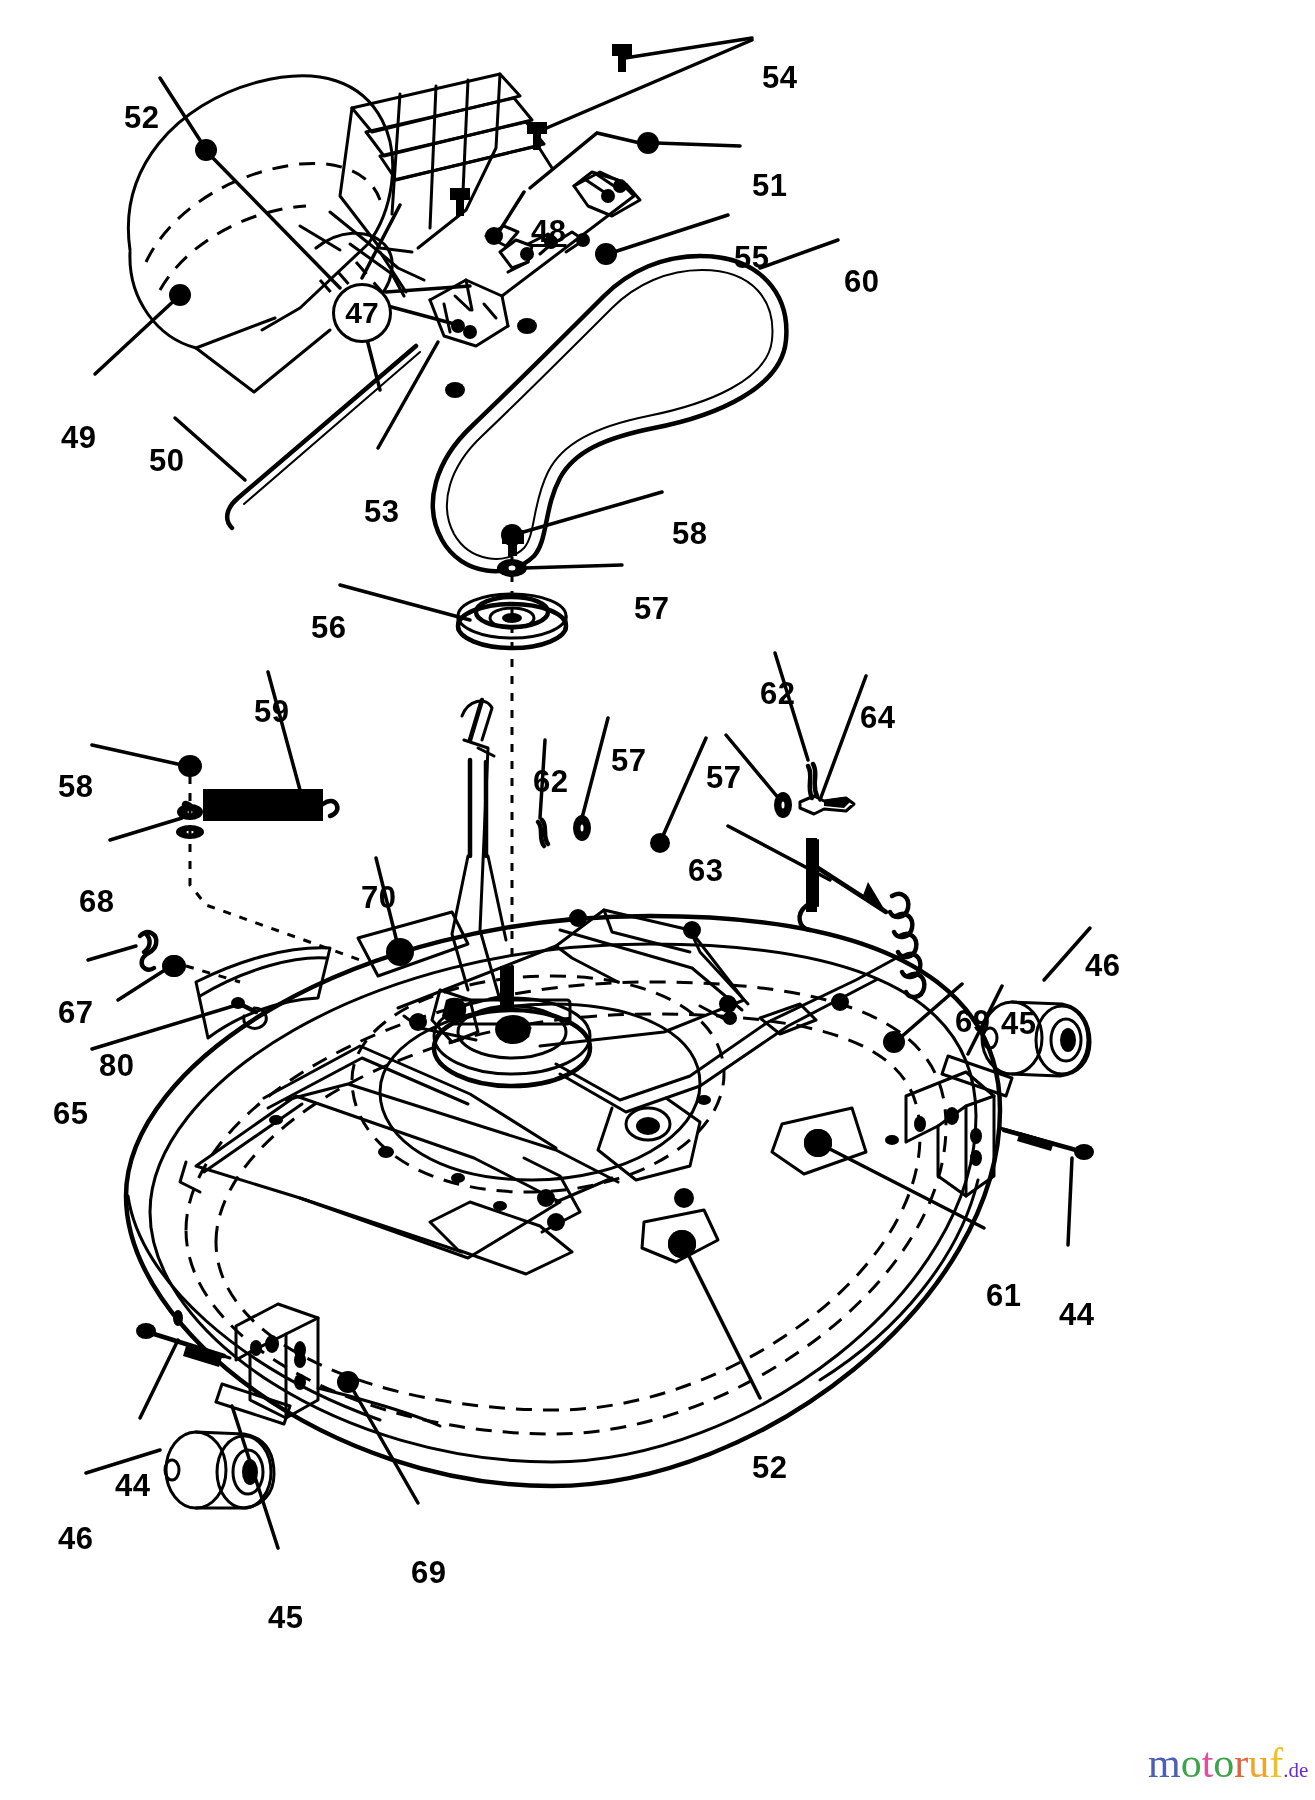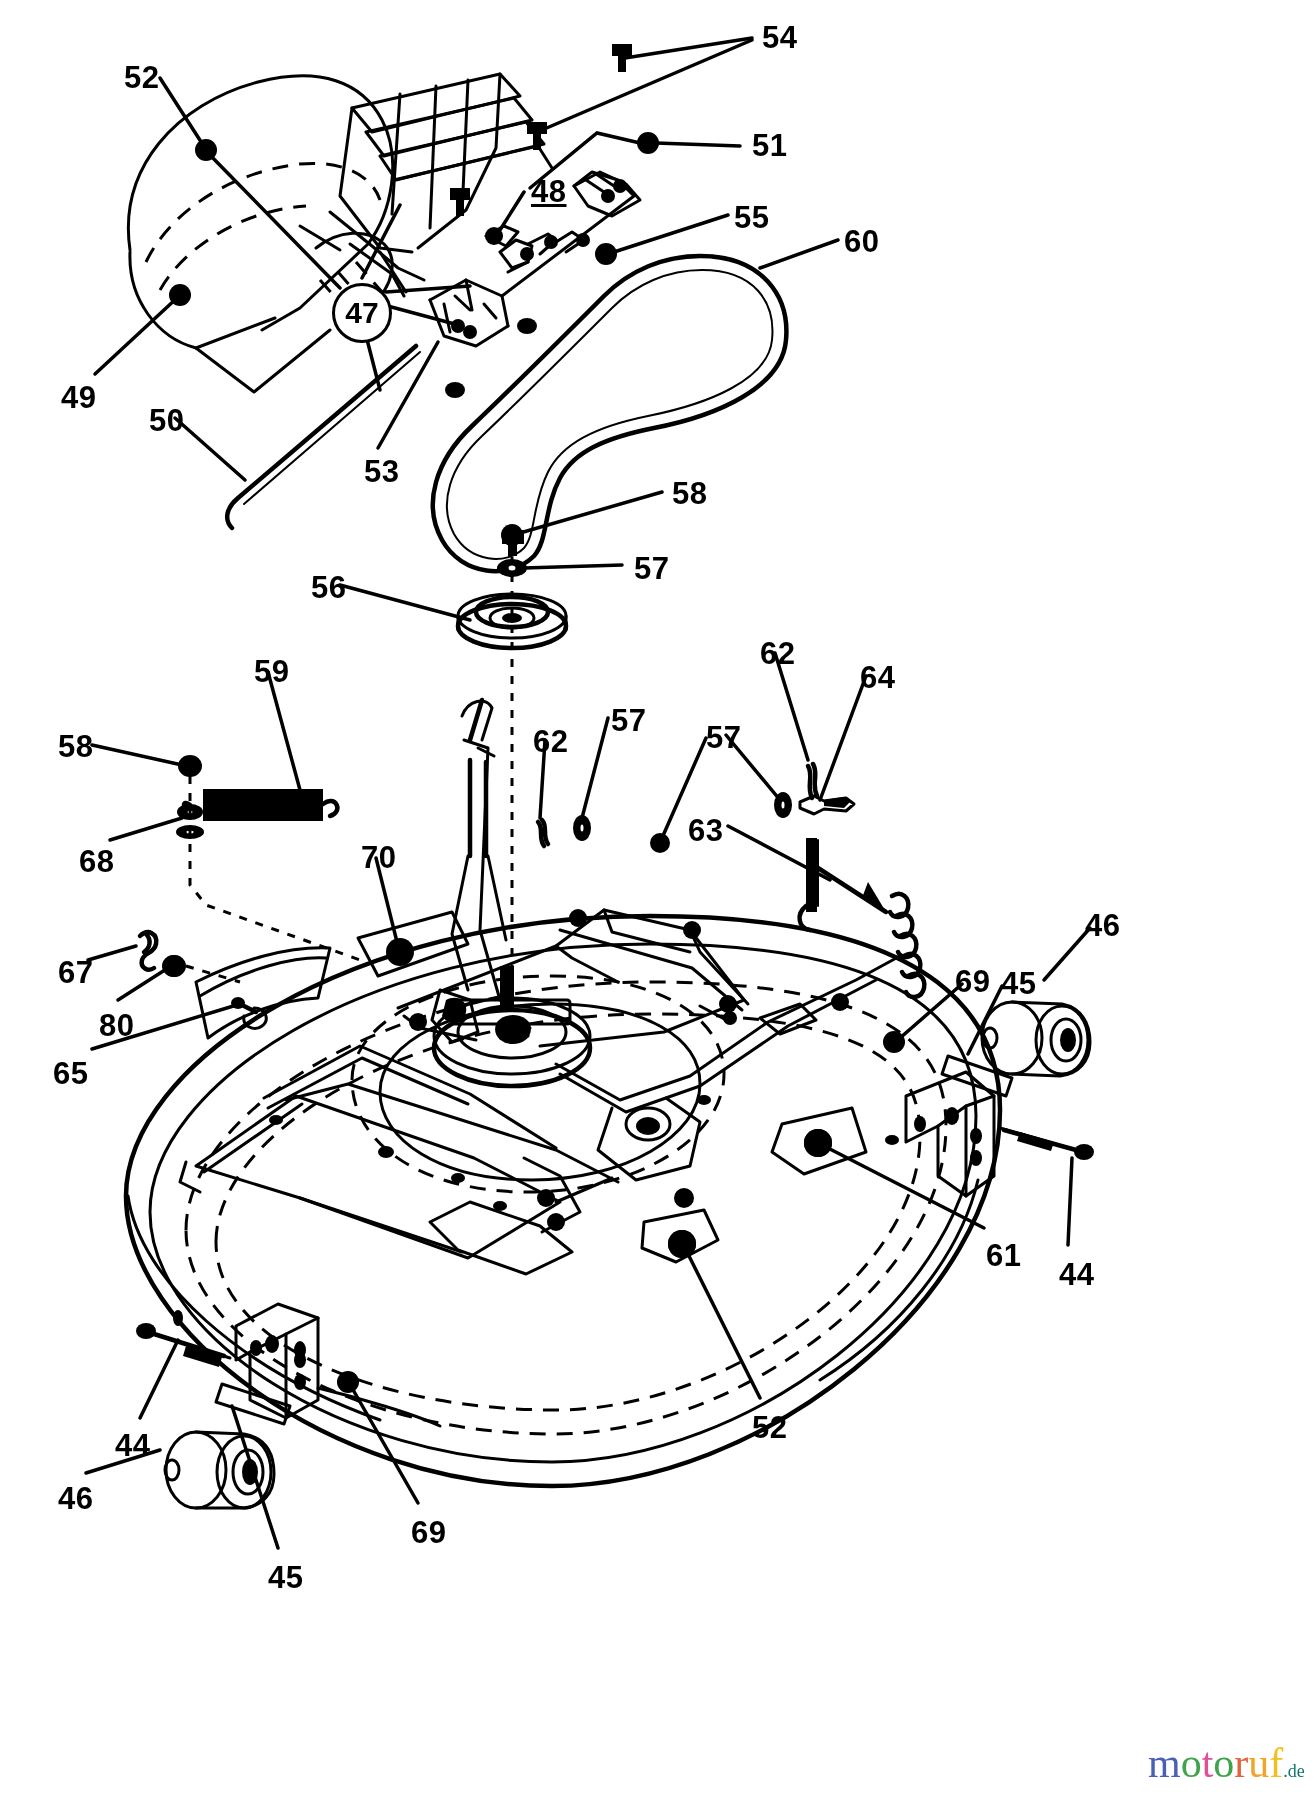--- a/index.html
+++ b/index.html
@@ -17,20 +17,21 @@
   .callout{
     position:absolute;
     font-family:"Liberation Sans",sans-serif;
     font-size:31px;
     font-weight:700;
     color:#000000;
     letter-spacing:0.5px;
     line-height:1;
     white-space:nowrap;
     user-select:none;
+    margin-top:40px;
   }
 
   .bubble{
     position:absolute;
     width:60px;height:60px;
     border:3px solid #000;
     border-radius:50%;
     background:#fff;
     display:flex;align-items:center;justify-content:center;
     font-family:"Liberation Sans",sans-serif;
@@ -41,21 +42,21 @@
   #logo{
     position:absolute;
     left:1148px;top:1742px;
     font-family:"Liberation Serif",serif;
     font-size:42px;
     line-height:1;
     white-space:nowrap;
     user-select:none;
   }
   #logo .l{font-weight:400;}
-  #logo .tld{font-size:18px;color:#0f766e;}
+  #logo .tld{font-size:21px;color:#6d28d9;}
 </style>
 </head>
 <body>
 
 <div id="page">
 
   <div id="artboard">
     <svg viewBox="0 0 1315 1800" xmlns="http://www.w3.org/2000/svg" aria-hidden="true">
       <defs>
         <style>

